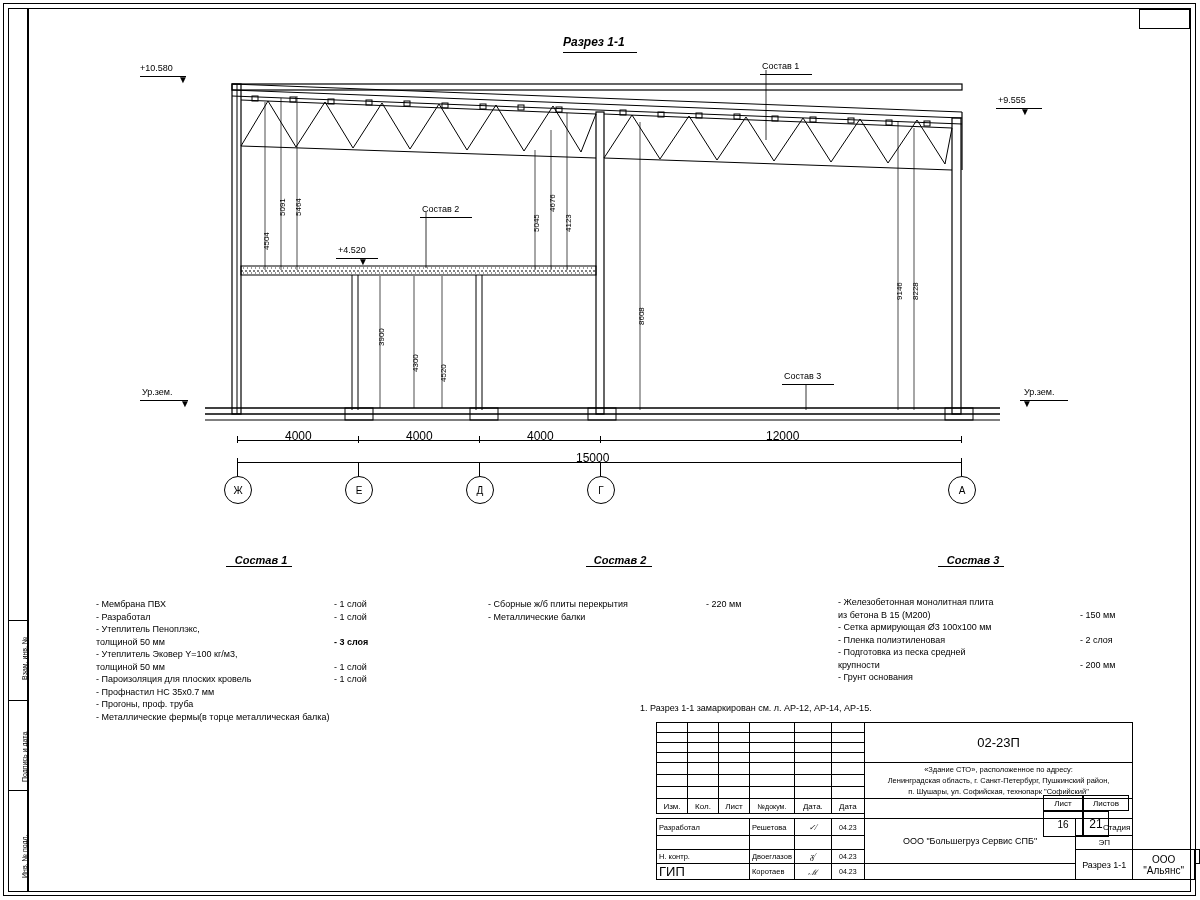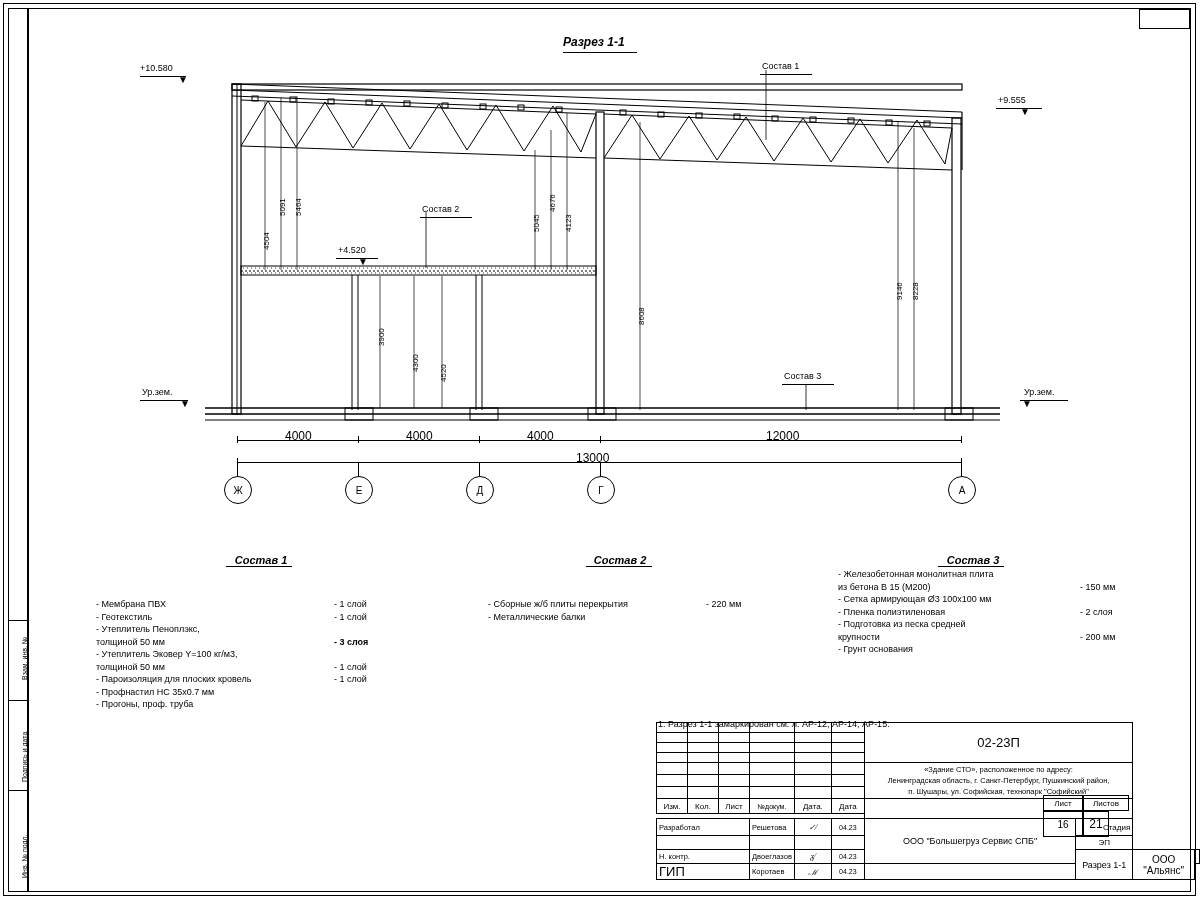--- a/index.html
+++ b/index.html
@@ -198,21 +198,21 @@
   <div class="tick" style="left:961px;top:436px;"></div>
 
   <div class="txt sm" style="left:285px;top:430px;">4000</div>
   <div class="txt sm" style="left:406px;top:430px;">4000</div>
   <div class="txt sm" style="left:527px;top:430px;">4000</div>
   <div class="txt sm" style="left:766px;top:430px;">12000</div>
 
   <div class="dimline" style="left:237px;top:462px;width:724px;"></div>
   <div class="tick" style="left:237px;top:458px;"></div>
   <div class="tick" style="left:961px;top:458px;"></div>
-  <div class="txt sm" style="left:576px;top:452px;">13000</div>
+  <div class="txt sm" style="left:576px;top:452px;">15000</div>
 
   <div class="ln" style="left:237px;top:462px;width:1px;height:14px;"></div>
   <div class="circle" style="left:224px;top:476px;width:26px;height:26px;">
       <span>Ж</span>
     </div>
   <div class="ln" style="left:358px;top:462px;width:1px;height:14px;"></div>
   <div class="circle" style="left:345px;top:476px;width:26px;height:26px;">
       <span>Е</span>
     </div>
   <div class="ln" style="left:479px;top:462px;width:1px;height:14px;"></div>
@@ -228,59 +228,60 @@
       <span>А</span>
     </div>
 
   <div class="legend-wrap" style="left:96px;top:550px;width:380px;">
     <div style="text-align:center;width:330px;">
       <span class="txt it b" style="position:relative;left:0;top:0;font-size:11px;">Состав 1</span>
     </div>
     <div class="ln" style="left:130px;top:16px;width:66px;height:1px;"></div>
     <div class="legend" style="position:relative;margin-top:30px;">
       <p><span>- Мембрана ПВХ</span><span style="position:absolute;left:238px;">- 1 слой</span></p>
-      <p><span>- Геотекстиль</span><span style="position:absolute;left:238px;">- 1 слой</span></p>
+      <p><span>- Разработал</span><span style="position:absolute;left:238px;">- 1 слой</span></p>
       <p><span>- Утеплитель Пеноплэкс,</span></p>
       <p><span>толщиной 50 мм</span><span style="position:absolute;left:238px;font-weight:bold;">- 3 слоя</span></p>
       <p><span>- Утеплитель Эковер Y=100 кг/м3,</span></p>
       <p><span>толщиной 50 мм</span><span style="position:absolute;left:238px;">- 1 слой</span></p>
       <p><span>- Пароизоляция для плоских кровель</span><span style="position:absolute;left:238px;">- 1 слой</span></p>
       <p><span>- Профнастил НС 35х0.7 мм</span></p>
       <p><span>- Прогоны, проф. труба</span></p>
+      <p><span>- Металлические фермы(в торце металлическая балка)</span></p>
     </div>
   </div>
 
   <div class="legend-wrap" style="left:488px;top:550px;width:300px;">
     <div style="text-align:center;width:264px;">
       <span class="txt it b" style="position:relative;font-size:11px;">Состав 2</span>
     </div>
     <div class="ln" style="left:98px;top:16px;width:66px;height:1px;"></div>
     <div class="legend" style="position:relative;margin-top:30px;">
       <p><span>- Сборные ж/б плиты перекрытия</span><span style="position:absolute;left:218px;">- 220 мм</span></p>
       <p><span>- Металлические балки</span></p>
     </div>
   </div>
 
   <div class="legend-wrap" style="left:838px;top:550px;width:330px;">
     <div style="text-align:center;width:270px;">
       <span class="txt it b" style="position:relative;font-size:11px;">Состав 3</span>
     </div>
     <div class="ln" style="left:100px;top:16px;width:66px;height:1px;"></div>
-    <div class="legend" style="position:relative;">
+    <div class="legend" style="position:relative;margin-top:28px;">
       <p><span>- Железобетонная  монолитная плита</span></p>
       <p><span>из бетона В 15 (М200)</span><span style="position:absolute;left:242px;">- 150 мм</span></p>
       <p><span>- Сетка армирующая Ø3 100х100 мм</span></p>
       <p><span>- Пленка полиэтиленовая</span><span style="position:absolute;left:242px;text-align:right;">- 2 слоя</span></p>
       <p><span>- Подготовка из песка средней</span></p>
       <p><span>крупности</span><span style="position:absolute;left:242px;">- 200 мм</span></p>
       <p><span>- Грунт основания</span></p>
     </div>
   </div>
 
-  <div class="txt" style="left:658px;top:704px;margin-top:16px;">1. Разрез 1-1 замаркирован см. л. АР-12, АР-14, АР-15.</div>
+  <div class="txt" style="left:640px;top:704px;">1. Разрез 1-1 замаркирован см. л. АР-12, АР-14, АР-15.</div>
 
   <div class="abs" style="left:656px;top:722px;">
     <table class="ttl">
       <tbody>
           <tr>
         <td style="width:26px;height:9px;"></td>
         <td style="width:26px;"></td>
         <td style="width:26px;"></td>
         <td style="width:30px;"></td>
         <td style="width:32px;"></td>

